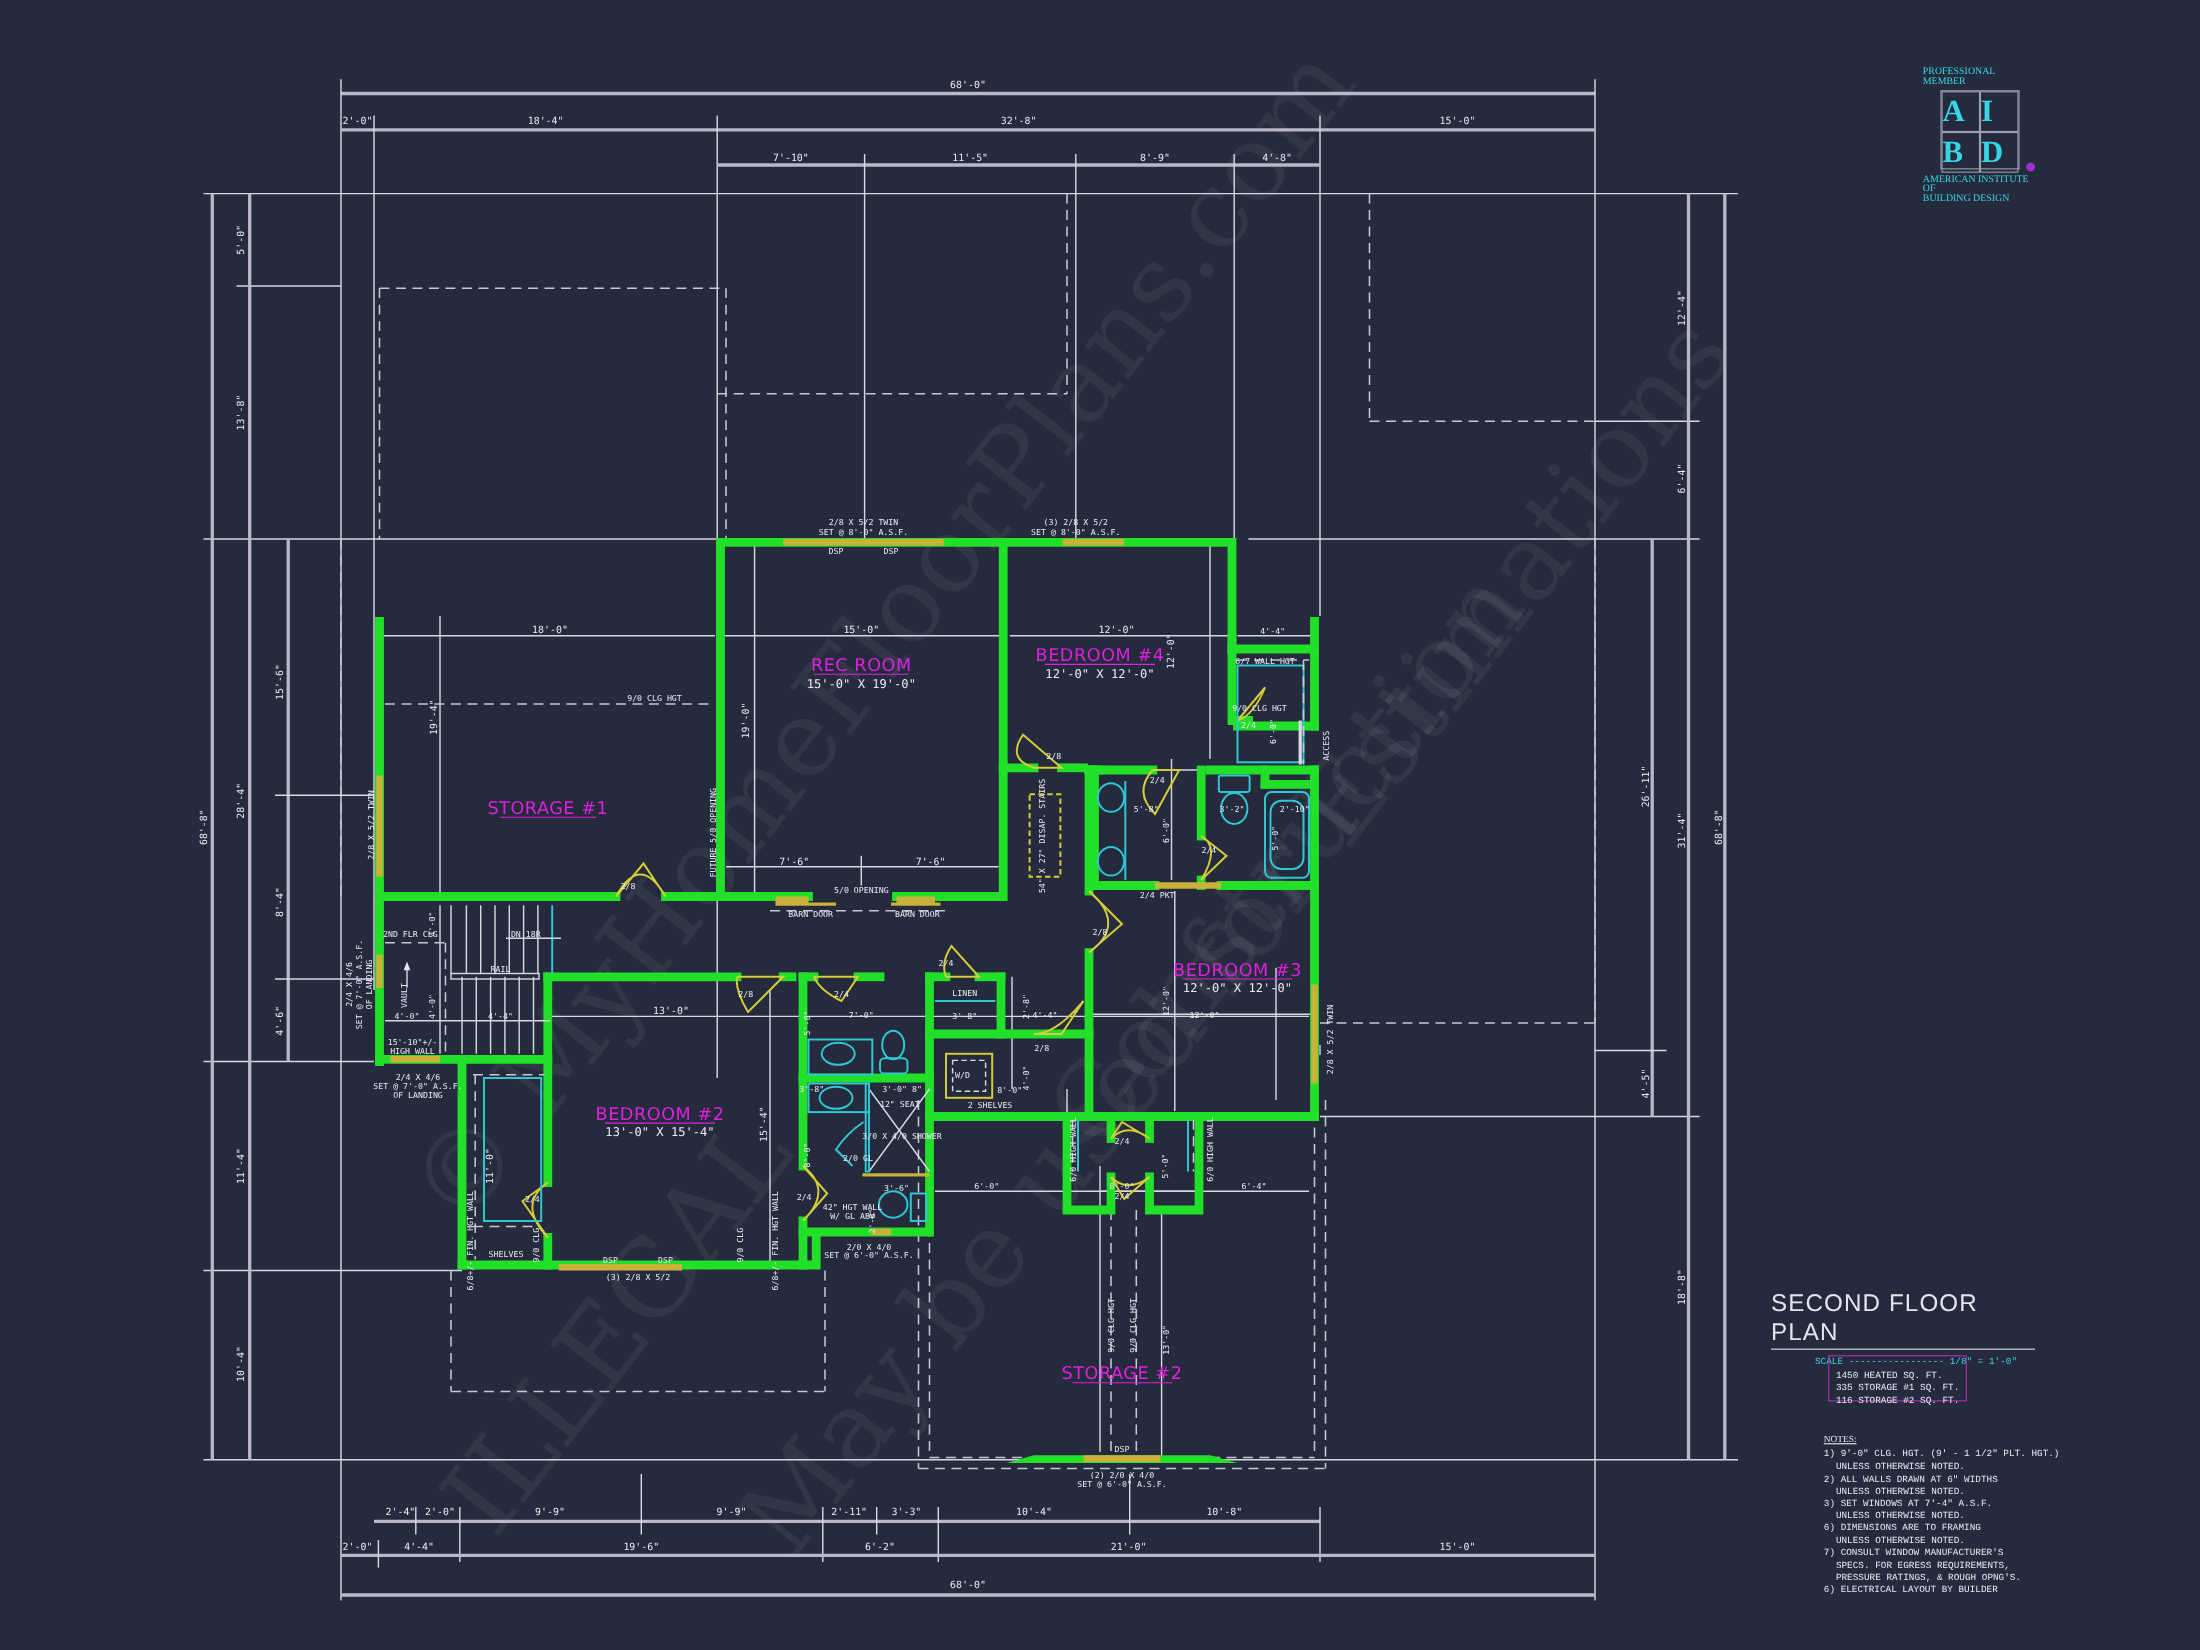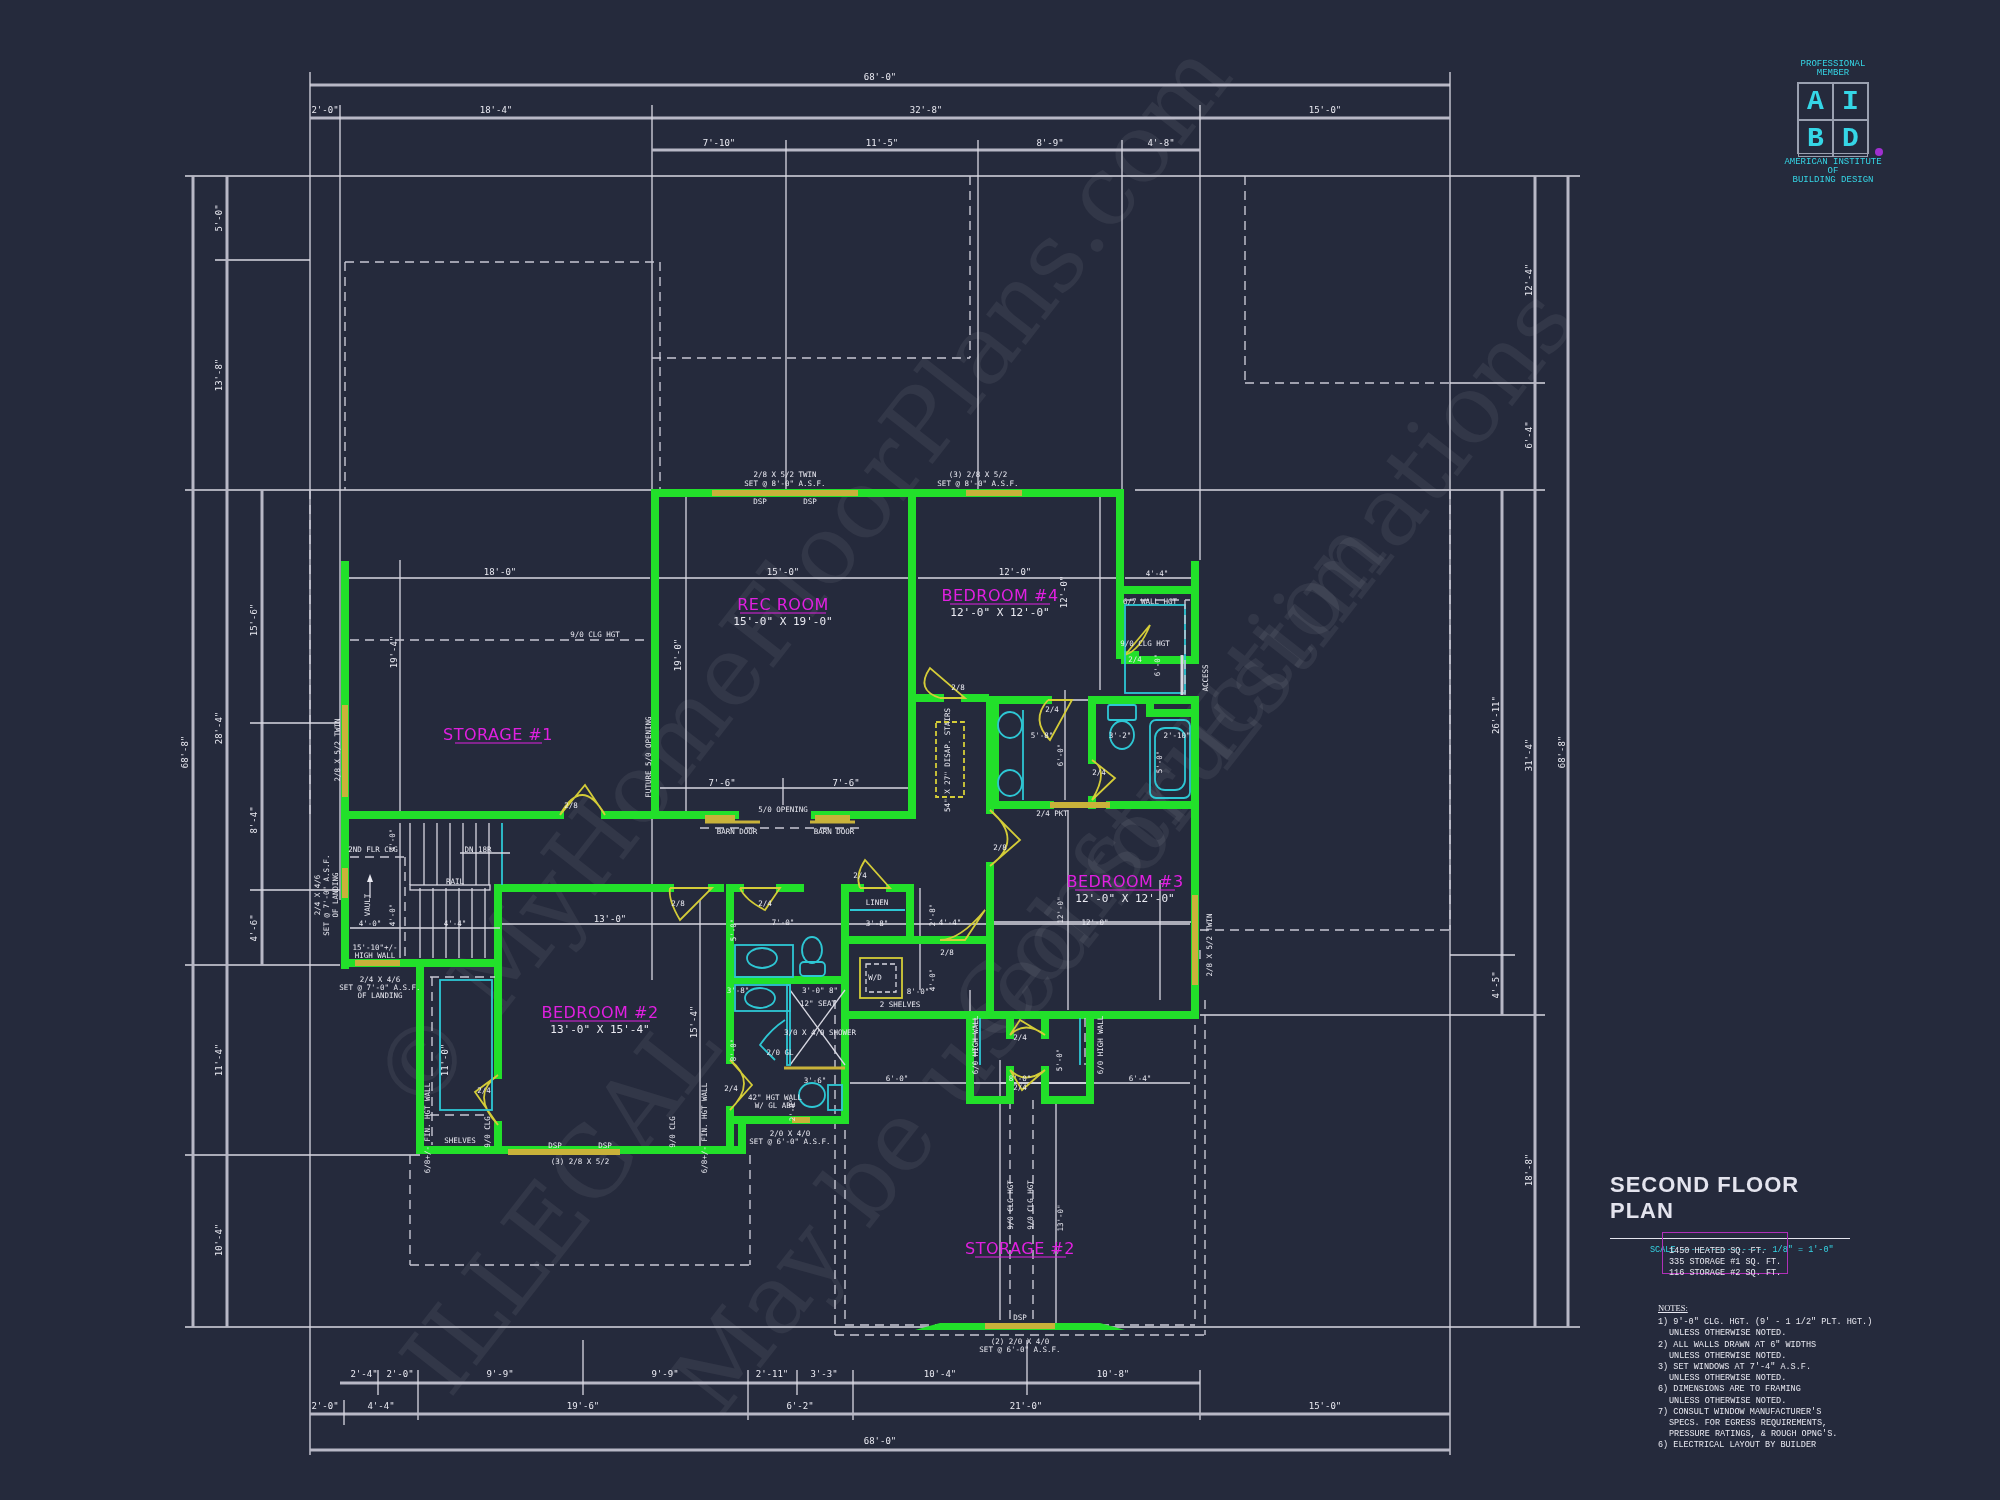--- a/index.html
+++ b/index.html
@@ -11,28 +11,28 @@
   .wall{stroke:#22e02a;stroke-width:8;fill:none;stroke-linecap:square;}
   .win{stroke:#c9b23a;stroke-width:6;fill:none;}
   .door{stroke:#d4cc38;stroke-width:1.8;fill:none;}
   .fixture{stroke:#2ec7d4;stroke-width:1.8;fill:none;}
   .cad{fill:#eaeaf2;font-family:"DejaVu Sans Mono",monospace;font-size:9px;}
   .cadsm{fill:#eaeaf2;font-family:"DejaVu Sans Mono",monospace;font-size:7.5px;}
   .room{fill:#e020e0;font-family:"DejaVu Sans",sans-serif;font-size:16px;letter-spacing:0.5px;}
   .roomsub{fill:#eaeaf2;font-family:"DejaVu Sans Mono",monospace;font-size:11px;}
   .wm{fill:#ffffff;opacity:0.06;font-family:"DejaVu Serif",serif;font-size:96px;}
 
-  #logo{position:absolute;left:1748px;top:60px;width:104px;text-align:center;color:#35d6e6;font-family:Liberation Mono, monospace;margin-left:33px;}
+  #logo{position:absolute;left:1748px;top:60px;width:104px;text-align:left;color:#35d6e6;font-family:Liberation Serif, serif;}
   #logo .cap{font-size:9px;line-height:9px;}
   #logo .box{width:70px;height:70px;margin:4px auto;border:1.5px solid #9aa0b0;display:grid;grid-template-columns:1fr 1fr;grid-template-rows:1fr 1fr;font-weight:bold;font-size:28px;line-height:35px;}
   #logo .box span{border:0.5px solid #9aa0b0;}
   #logo .reg{position:absolute;left:94px;top:88px;width:8px;height:8px;border-radius:50%;background:#a030d0;}
 
   #title-block{position:absolute;left:1610px;top:1172px;width:240px;}
-  #plan-title{color:#e4e4ee;font-family:"Liberation Sans",sans-serif;font-size:22px;letter-spacing:1px;border-bottom:1.5px solid #e4e4ee;padding-bottom:14px;display:inline-block;font-weight:bold;}
+  #plan-title{color:#e4e4ee;font-family:"Liberation Sans",sans-serif;font-size:22px;letter-spacing:1px;border-bottom:1.5px solid #e4e4ee;padding-bottom:2px;display:inline-block;}
   #scale-line{color:#35d6e6;font-family:"Liberation Mono",monospace;font-size:8.5px;margin:6px 0 0 40px;}
   #area-box{position:absolute;left:1662px;top:1232px;width:126px;height:42px;border:1.5px solid #b030b8;padding:13px 6px;box-sizing:border-box;}
   #area-box div{color:#eaeaf2;font-family:"Liberation Mono",monospace;font-size:8.5px;line-height:11px;white-space:nowrap;}
   #notes{position:absolute;left:1658px;top:1303px;width:230px;color:#eaeaf2;font-family:"Liberation Mono",monospace;font-size:8.5px;line-height:11.2px;}
   #notes .hd{text-decoration:underline;margin-bottom:3px;font-family:Liberation Serif, serif;}
   #notes .ind{padding-left:11px;}
 </style>
 </head>
 <body>
 

